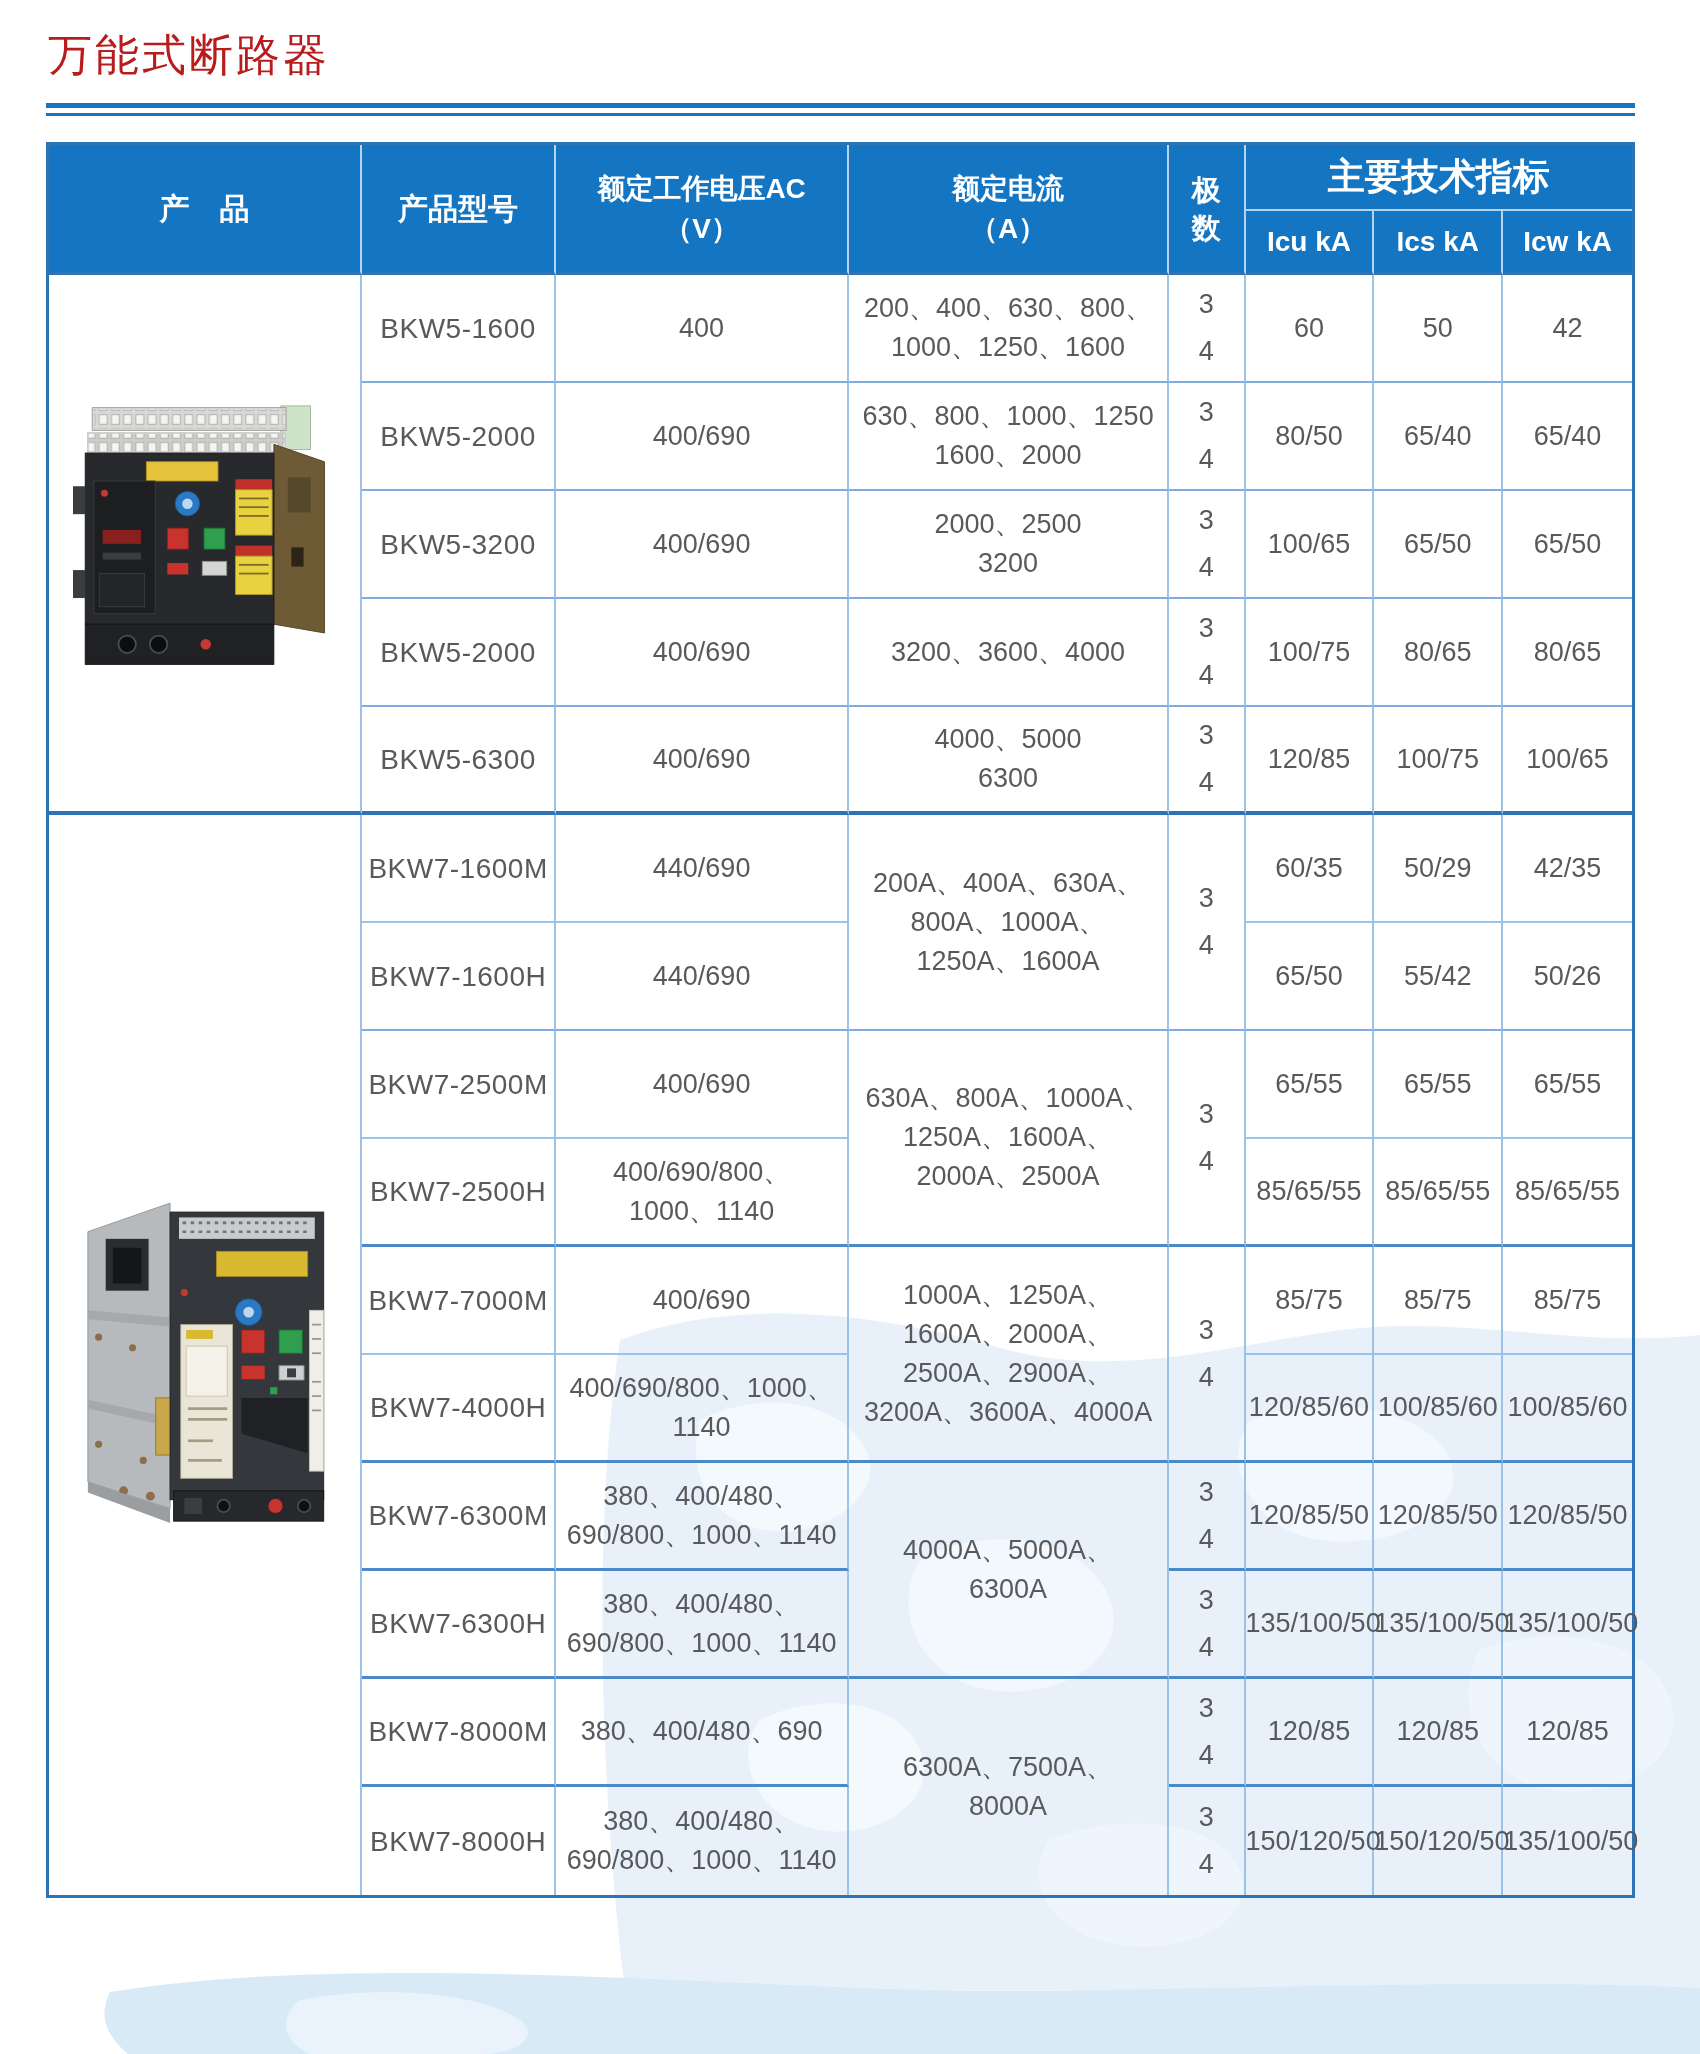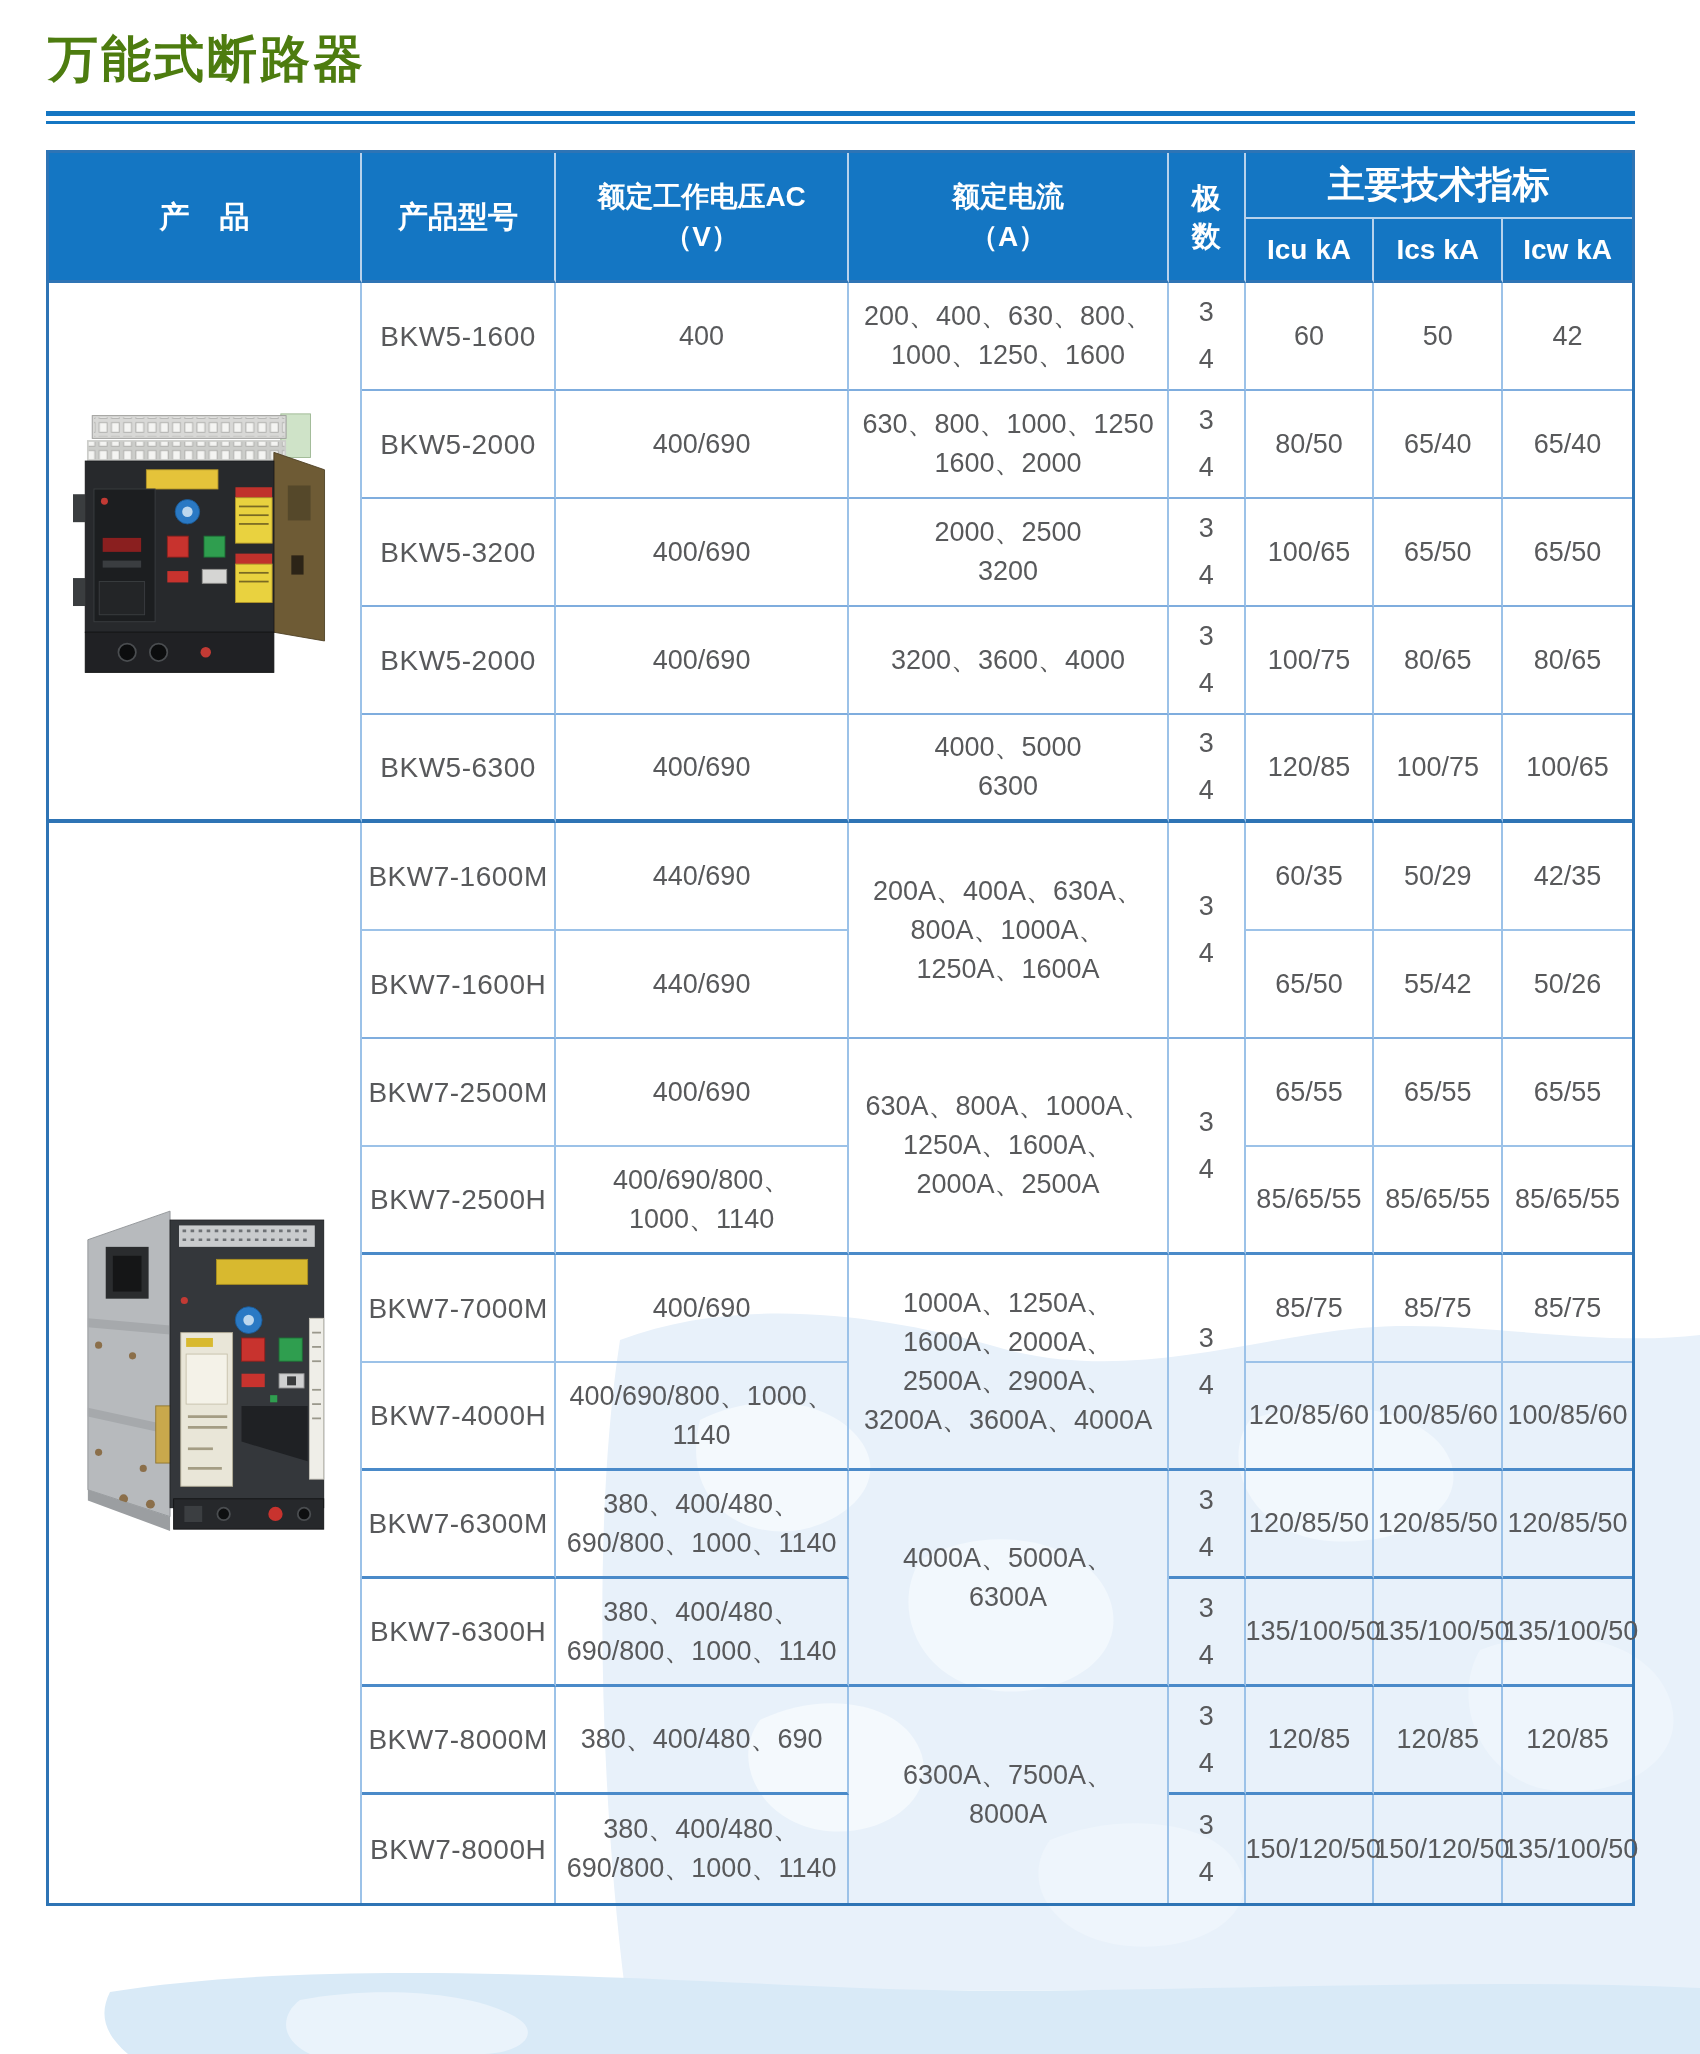--- a/index.html
+++ b/index.html
@@ -6,21 +6,21 @@
   body {
     width:1700px; height:2054px;
     background:#ffffff;
     font-family:"Liberation Sans","DejaVu Sans",sans-serif;
     position:relative; overflow:hidden;
   }
   .backdrop { position:absolute; left:0; top:0; width:1700px; height:2054px; z-index:0; }
   .content { position:absolute; left:46px; top:26px; width:1589px; z-index:1; }
 
   .page-title {
-    font-size:50px; font-weight:700; color:#4d7c0f;
+    font-size:44px; font-weight:400; color:#b91c1c;
     letter-spacing:3px; margin:0 0 18px 2px;
   }
   .title-rule {
     height:5px;
     border-top:5px solid #1476c3;
     border-bottom:3px solid #1476c3;
     margin-bottom:26px;
   }
 
   .tbl-wrap { border:3px solid #2e74b5; background:transparent; }

